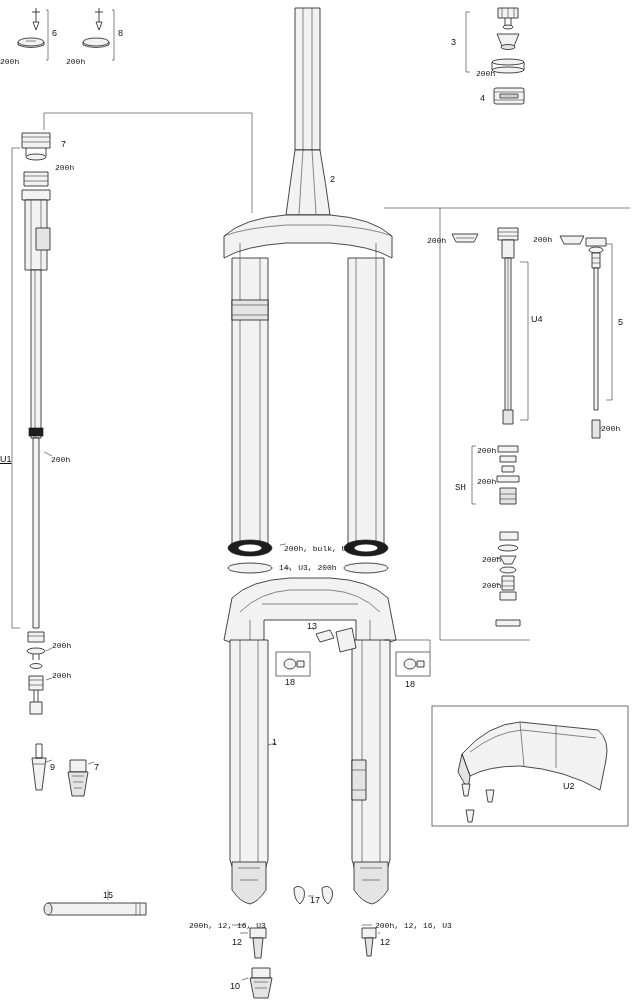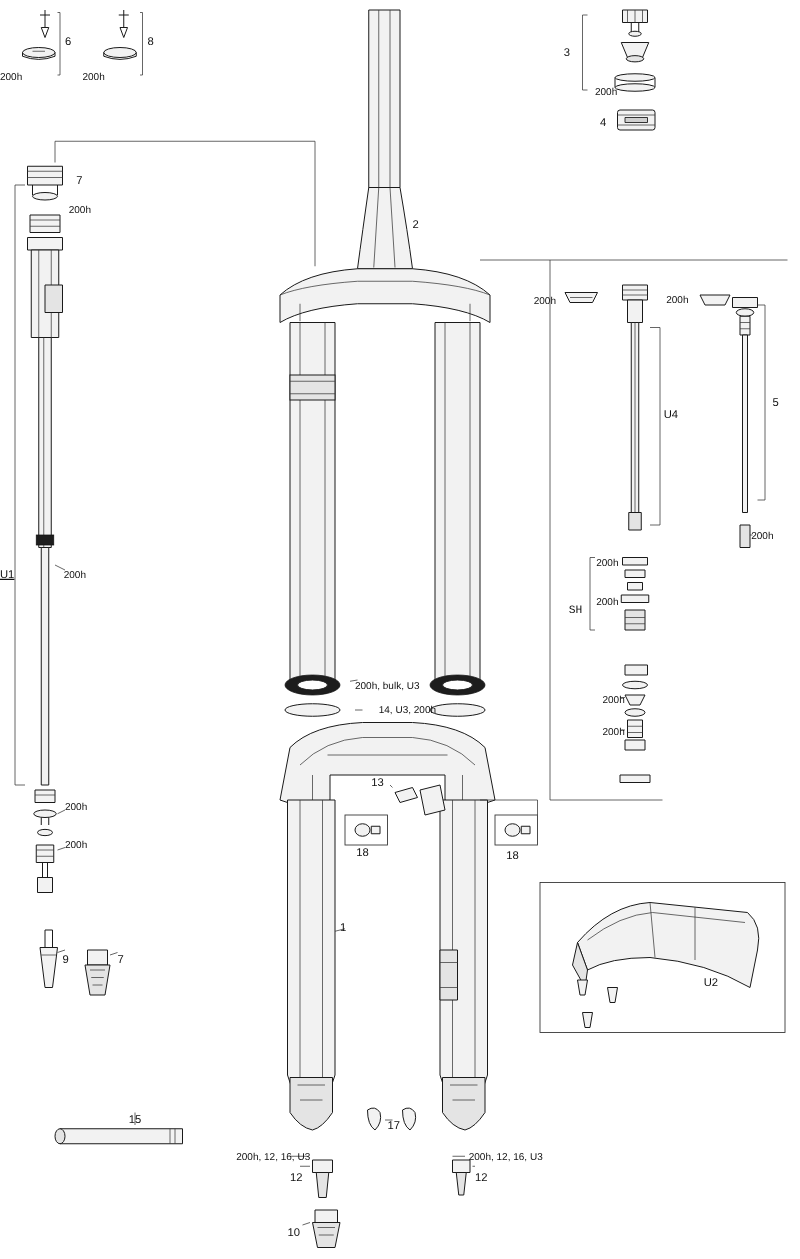--- a/index.html
+++ b/index.html
@@ -1,19 +1,19 @@
 <!DOCTYPE html>
 <html><head>
 <meta charset="utf-8">
 <style>
   html,body{margin:0;padding:0;background:#ffffff;}
   body{width:640px;height:1007px;font-family:"Liberation Sans",sans-serif;color:#111;}
   #stage{position:relative;width:640px;height:1007px;overflow:hidden;background:#fff;}
   .lbl{position:absolute;font-size:9px;line-height:10px;color:#111;white-space:nowrap;}
-  .lbl.sm{font-size:8px;}
+  .lbl.sm{font-size:8px;font-family:Liberation Mono, monospace;}
   svg{position:absolute;left:0;top:0;width:640px;height:1007px;overflow:visible;}
   .stroke{fill:none;stroke:#1a1a1a;stroke-width:0.8;}
   .thin{fill:none;stroke:#3a3a3a;stroke-width:0.6;}
   .part{fill:#f2f2f2;stroke:#1a1a1a;stroke-width:0.8;}
   .part2{fill:#e4e4e4;stroke:#1a1a1a;stroke-width:0.8;}
   .dark{fill:#1d1d1d;stroke:#111;stroke-width:0.6;}
   .mid{fill:#cfcfcf;stroke:#1a1a1a;stroke-width:0.7;}
   .white{fill:#ffffff;stroke:#1a1a1a;stroke-width:0.8;}
   .box{fill:none;stroke:#333;stroke-width:0.7;}
   .lead{fill:none;stroke:#333;stroke-width:0.6;}
@@ -275,33 +275,33 @@
   <div class="lbl sm" style="left:0px;   top:57px;">200h</div>
   <div class="lbl sm" style="left:66px;  top:57px;">200h</div>
   <div class="lbl" style="left:451px; top:37px;">3</div>
   <div class="lbl sm" style="left:476px; top:69px;">200h</div>
   <div class="lbl" style="left:480px; top:93px;">4</div>
   <div class="lbl" style="left:61px;  top:139px;">7</div>
   <div class="lbl sm" style="left:55px;  top:163px;">200h</div>
   <div class="lbl" style="left:330px; top:174px;">2</div>
   <div class="lbl sm" style="left:427px; top:236px;">200h</div>
   <div class="lbl sm" style="left:533px; top:235px;">200h</div>
-  <div class="lbl" style="left:531px; top:326px;">U4</div>
+  <div class="lbl" style="left:531px; top:314px;">U4</div>
   <div class="lbl" style="left:618px; top:317px;">5</div>
   <div class="lbl sm" style="left:601px; top:424px;">200h</div>
   <div class="lbl" style="left:0px;   top:454px;text-decoration:underline;">U1</div>
   <div class="lbl sm" style="left:51px;  top:455px;">200h</div>
   <div class="lbl sm" style="left:477px; top:446px;">200h</div>
   <div class="lbl sm" style="left:477px; top:477px;">200h</div>
   <div class="lbl" style="left:455px; top:483px;font-family:Liberation Mono, monospace;">SH</div>
   <div class="lbl sm" style="left:482px; top:555px;">200h</div>
   <div class="lbl sm" style="left:482px; top:581px;">200h</div>
   <div class="lbl sm" style="left:284px; top:544px;">200h, bulk, U3</div>
-  <div class="lbl sm" style="left:303px; top:563px;">14, U3, 200h</div>
-  <div class="lbl" style="left:297px; top:621px;">13</div>
+  <div class="lbl sm" style="left:279px; top:563px;">14, U3, 200h</div>
+  <div class="lbl" style="left:307px; top:621px;">13</div>
   <div class="lbl" style="left:285px; top:677px;">18</div>
   <div class="lbl" style="left:405px; top:679px;">18</div>
   <div class="lbl sm" style="left:52px;  top:641px;">200h</div>
   <div class="lbl sm" style="left:52px;  top:671px;">200h</div>
   <div class="lbl" style="left:272px; top:737px;">1</div>
   <div class="lbl" style="left:527px; top:781px;padding-left:36px;">U2</div>
   <div class="lbl" style="left:50px;  top:762px;">9</div>
   <div class="lbl" style="left:94px;  top:762px;">7</div>
   <div class="lbl" style="left:103px; top:890px;">15</div>
   <div class="lbl" style="left:310px; top:895px;">17</div>

